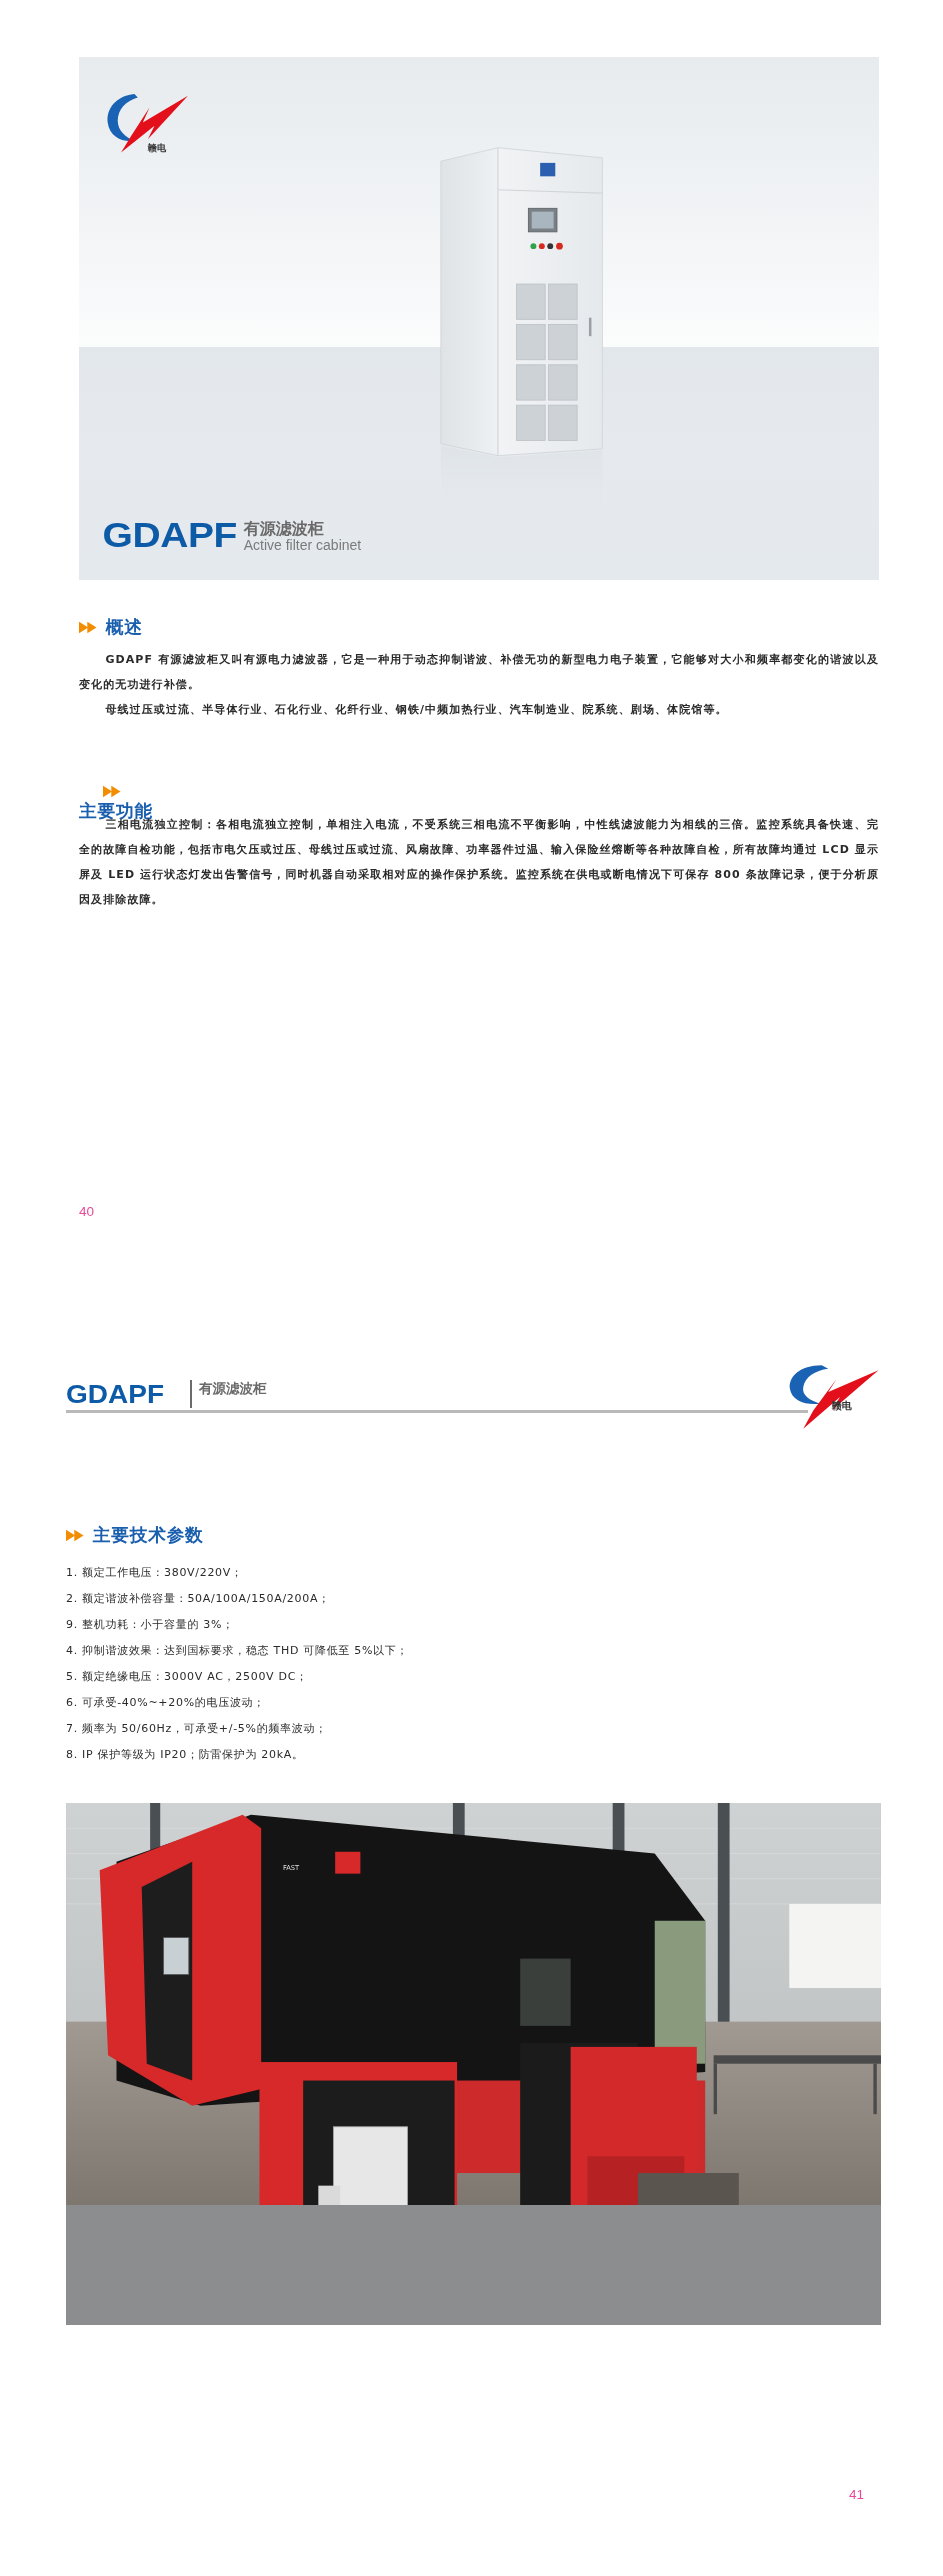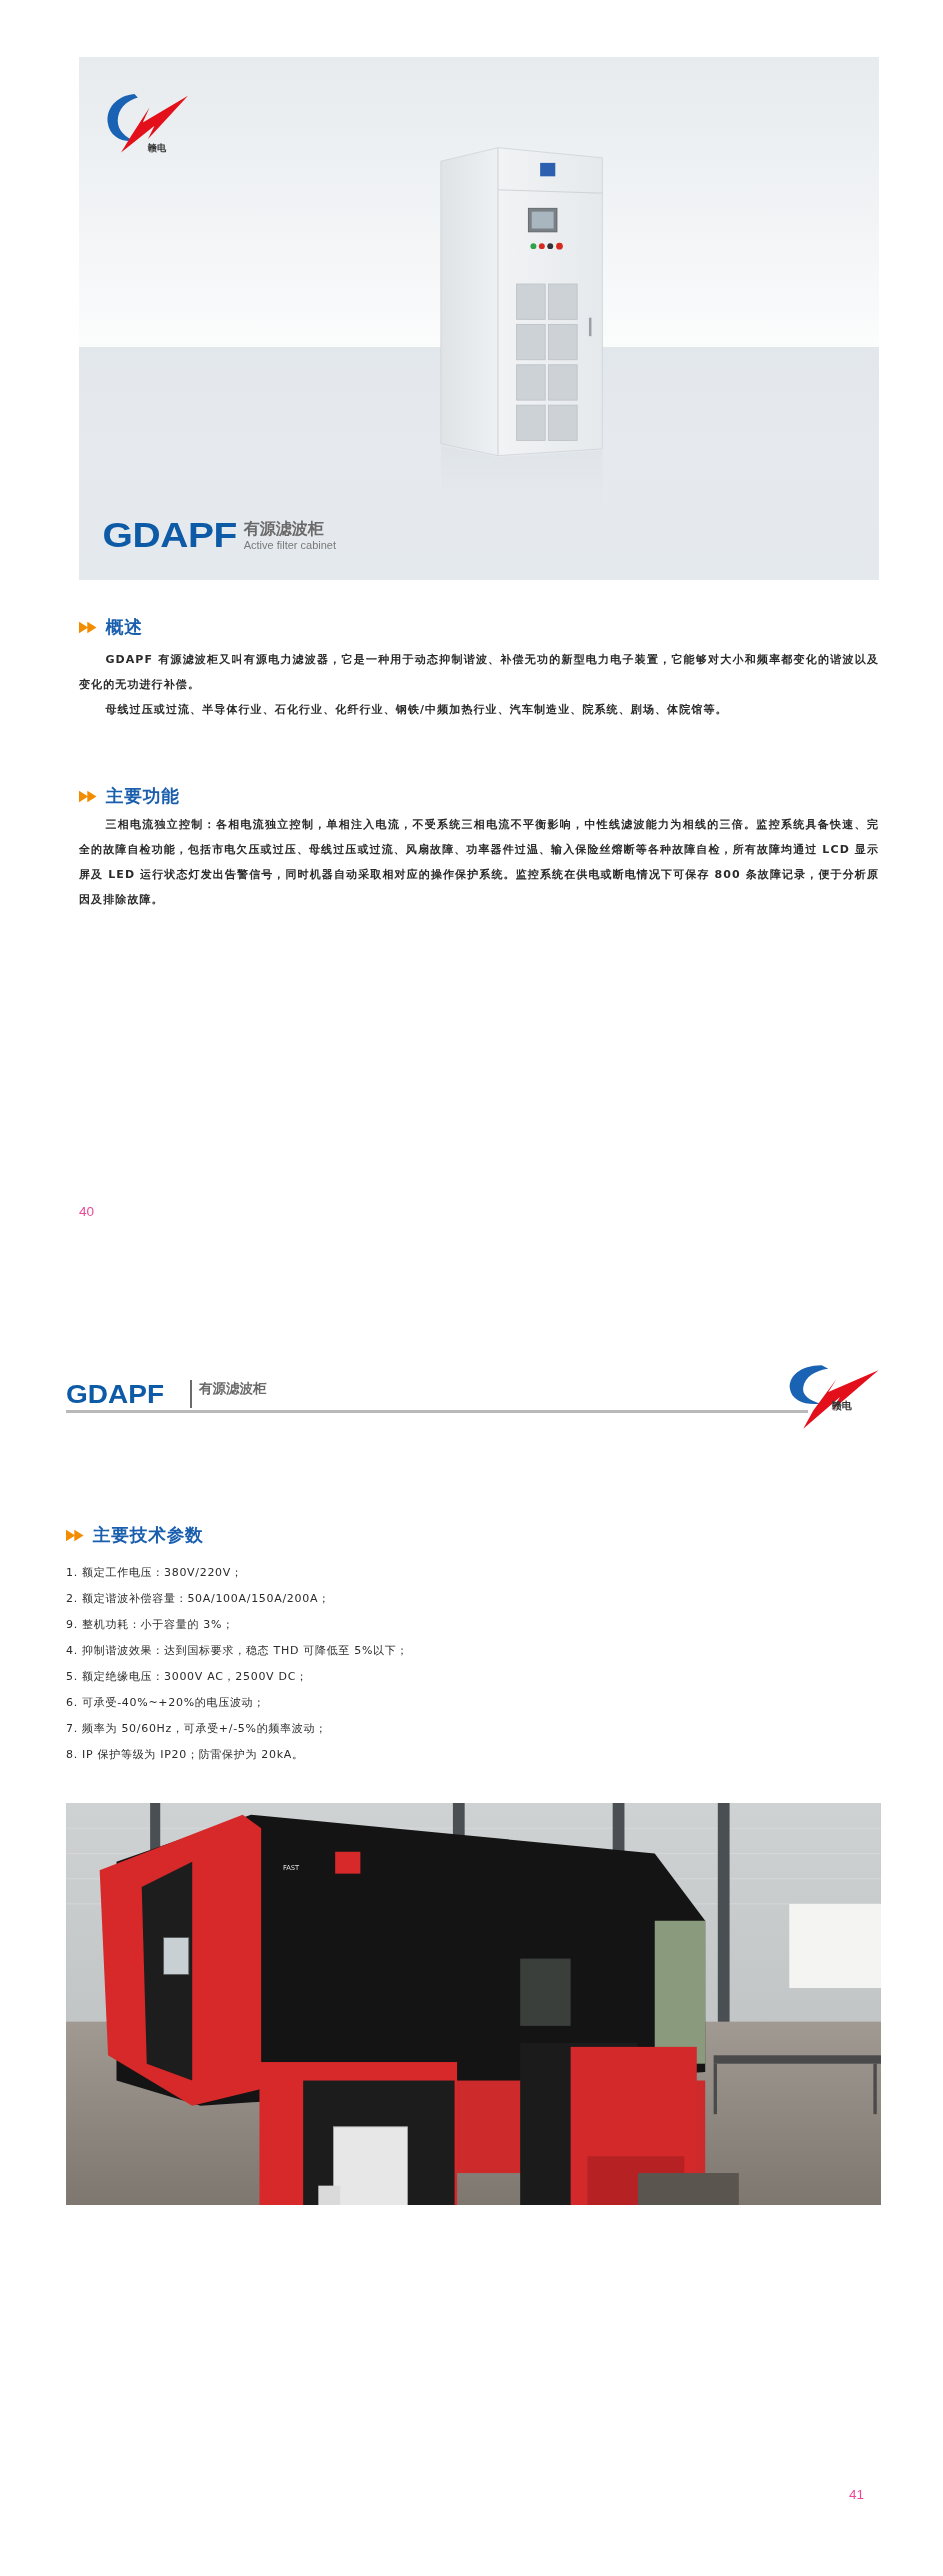--- a/index.html
+++ b/index.html
@@ -10,21 +10,21 @@
   .hero { position: absolute; left: 79px; top: 57px; width: 800px; height: 523px; overflow: hidden;
           background: linear-gradient(180deg, #e7ebee 0%, #f3f5f7 35%, #fbfcfc 55%, #fcfdfd 100%); }
   .hero-floor { position: absolute; left: 0; top: 290px; width: 100%; height: 233px;
           background: linear-gradient(180deg, #e2e7ec 0%, #e6eaee 40%, #e4e9ed 100%); }
   .hero-logo { position: absolute; left: 22px; top: 32px; width: 92px; height: 67px; }
   .cabinet { position: absolute; left: 345px; top: 84px; width: 202px; height: 387px; }
   .hero-title { position: absolute; left: 23.5px; top: 458px; display: flex; align-items: flex-start; }
   .hero-title .big { font-family: "Liberation Sans", sans-serif; font-weight: 700; font-size: 39px; color: #0d5aa7; letter-spacing: -0.4px; line-height: 39px; transform: scaleY(0.92); }
   .hero-title .side { margin-left: 6.7px; margin-top: 5px; }
   .hero-title .cn { font-size: 16px; color: #6a6a6a; font-weight: 700; line-height: 18.5px; }
-  .hero-title .en { font-family: "Liberation Sans", sans-serif; font-size: 11px; color: #7a7a7a; line-height: 13.5px; }
+  .hero-title .en { font-family: "Liberation Sans", sans-serif; font-size: 14px; color: #7a7a7a; line-height: 13.5px; }
 
   .section-head { position: absolute; left: 79px; display: flex; align-items: center; }
   .section-head .arrow { width: 20px; height: 15px; margin-right: 6.7px; }
   .section-head .title { font-size: 17.7px; font-weight: 700; color: #1a5fae; letter-spacing: 0.8px; }
 
   .para { position: absolute; left: 79px; width: 800px; font-size: 11px; font-weight: 700; color: #2a2a2a; line-height: 25px; letter-spacing: 1.1px; text-align: justify; }
   .para p { text-indent: 2.4em; }
 
   .page-num { position: absolute; font-family: "Liberation Sans", sans-serif; font-size: 13.5px; color: #ec4899; }
 
@@ -32,21 +32,21 @@
   .p2-header { position: absolute; left: 66px; top: 1370px; width: 742px; height: 44px; }
   .p2-header .brand { position: absolute; left: 0; top: 8.4px; font-family: "Liberation Sans", sans-serif; font-weight: 700; font-size: 28px; color: #0d5aa7; letter-spacing: 0px; transform: scaleY(0.95); }
   .p2-header .sep { position: absolute; left: 124px; top: 10px; width: 1.7px; height: 28px; background: #6b6b6b; }
   .p2-header .cn { position: absolute; left: 133px; top: 10px; font-size: 13.5px; font-weight: 700; color: #6a6a6a; }
   .p2-header .rule { position: absolute; left: 0; top: 40px; width: 742px; height: 2.5px; background: #b9b9b9; }
   .p2-logo { position: absolute; left: 773px; top: 1362px; width: 109px; height: 71px; }
 
   .spec-list { position: absolute; left: 66px; top: 1560px; list-style: none; }
   .spec-list li { font-size: 11px; font-weight: 400; color: #2a2a2a; line-height: 26px; letter-spacing: 0.7px; }
 
-  .photo { position: absolute; left: 66px; top: 1803px; width: 815px; height: 402px; overflow: hidden; background: #8b8d8e; }
+  .photo { position: absolute; left: 66px; top: 1803px; width: 815px; height: 522px; overflow: hidden; background: #8b8d8e; }
 </style>
 </head>
 <body>
 
 <div class="hero">
   <div class="hero-floor"></div>
 
   <svg class="hero-logo" viewBox="0 0 110 80">
     <path d="M40 6 C18 8 6 24 8 40 C10 56 24 64 40 62 C30 58 20 50 20 38 C20 24 30 14 44 10 Z" fill="#1a63b4"></path>
     <path d="M104 8 L50 40 L58 22 L36 56 L24 76 L64 44 L56 60 Z" fill="#e3101b"></path>
@@ -106,21 +106,21 @@
     <polygon points="0,2 11,9 0,16" fill="#f28c00"></polygon>
       <polygon points="10,2 21,9 10,16" fill="#f28c00"></polygon>
   </svg>
   <span class="title">概述</span>
 </div>
 <div class="para" style="top:647px;">
   <p>GDAPF 有源滤波柜又叫有源电力滤波器，它是一种用于动态抑制谐波、补偿无功的新型电力电子装置，它能够对大小和频率都变化的谐波以及变化的无功进行补偿。</p>
   <p>母线过压或过流、半导体行业、石化行业、化纤行业、钢铁/中频加热行业、汽车制造业、院系统、剧场、体院馆等。</p>
 </div>
 
-<div class="section-head" style="top:784px;">
+<div class="section-head" style="top:784px;flex-direction:column;">
   <svg class="arrow" viewBox="0 0 24 18">
     <polygon points="0,2 11,9 0,16" fill="#f28c00"></polygon>
       <polygon points="10,2 21,9 10,16" fill="#f28c00"></polygon>
   </svg>
   <span class="title">主要功能</span>
 </div>
 <div class="para" style="top:812px;">
   <p>三相电流独立控制：各相电流独立控制，单相注入电流，不受系统三相电流不平衡影响，中性线滤波能力为相线的三倍。监控系统具备快速、完全的故障自检功能，包括市电欠压或过压、母线过压或过流、风扇故障、功率器件过温、输入保险丝熔断等各种故障自检，所有故障均通过 LCD 显示屏及 LED 运行状态灯发出告警信号，同时机器自动采取相对应的操作保护系统。监控系统在供电或断电情况下可保存 800 条故障记录，便于分析原因及排除故障。</p>
 </div>
 

